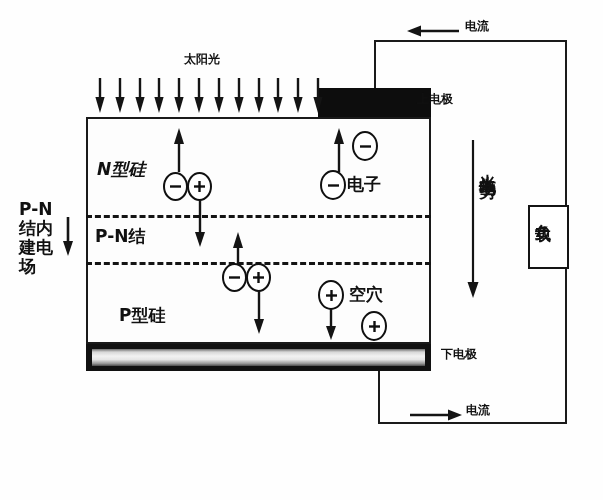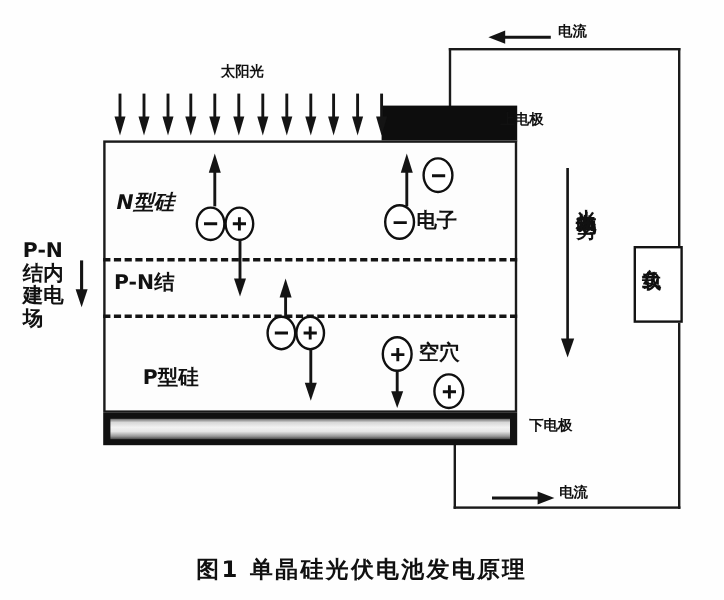--- a/index.html
+++ b/index.html
@@ -309,15 +309,14 @@
         <line x1="1" y1="6.5" x2="12" y2="6.5" stroke="#101010" stroke-width="2.4"></line>
         <line x1="6.5" y1="1" x2="6.5" y2="12" stroke="#101010" stroke-width="2.4"></line>
       </svg>
   </div>
 
   <div class="abs bottom-electrode">
     <div class="inner"></div>
   </div>
   <div class="abs label cn s18" style="left:441px; top:348px;">下电极</div>
 
-  <div class="abs caption cn">图1  单晶硅光伏电池发电原理</div>
 
 </div>
 
 </body></html>

